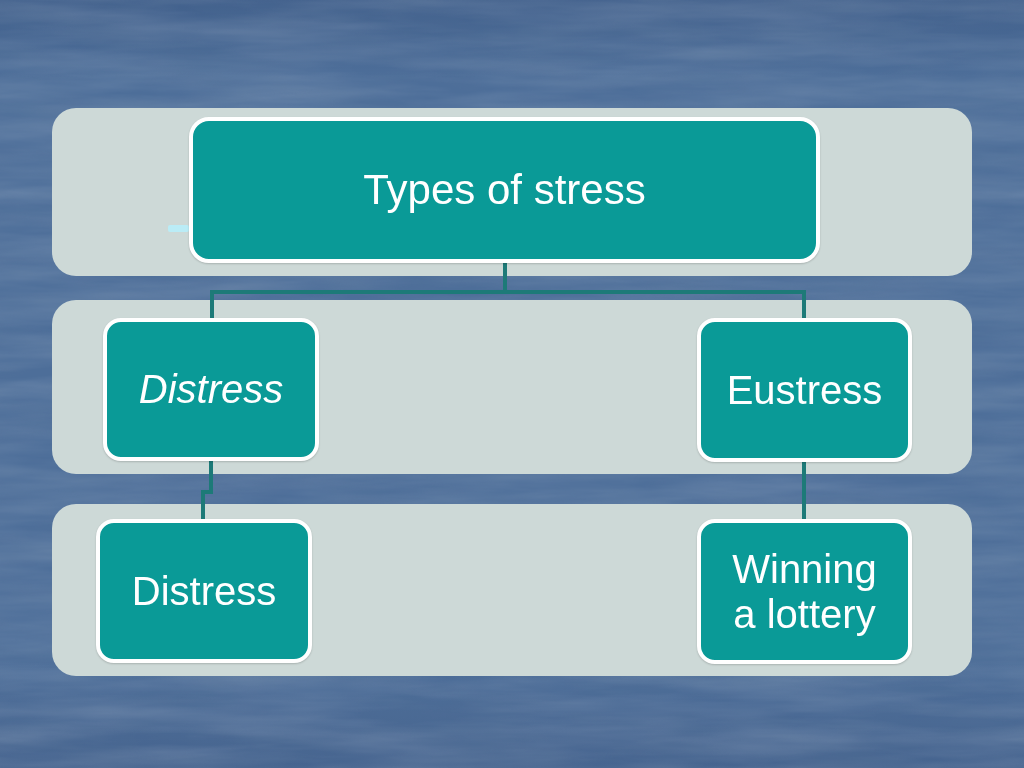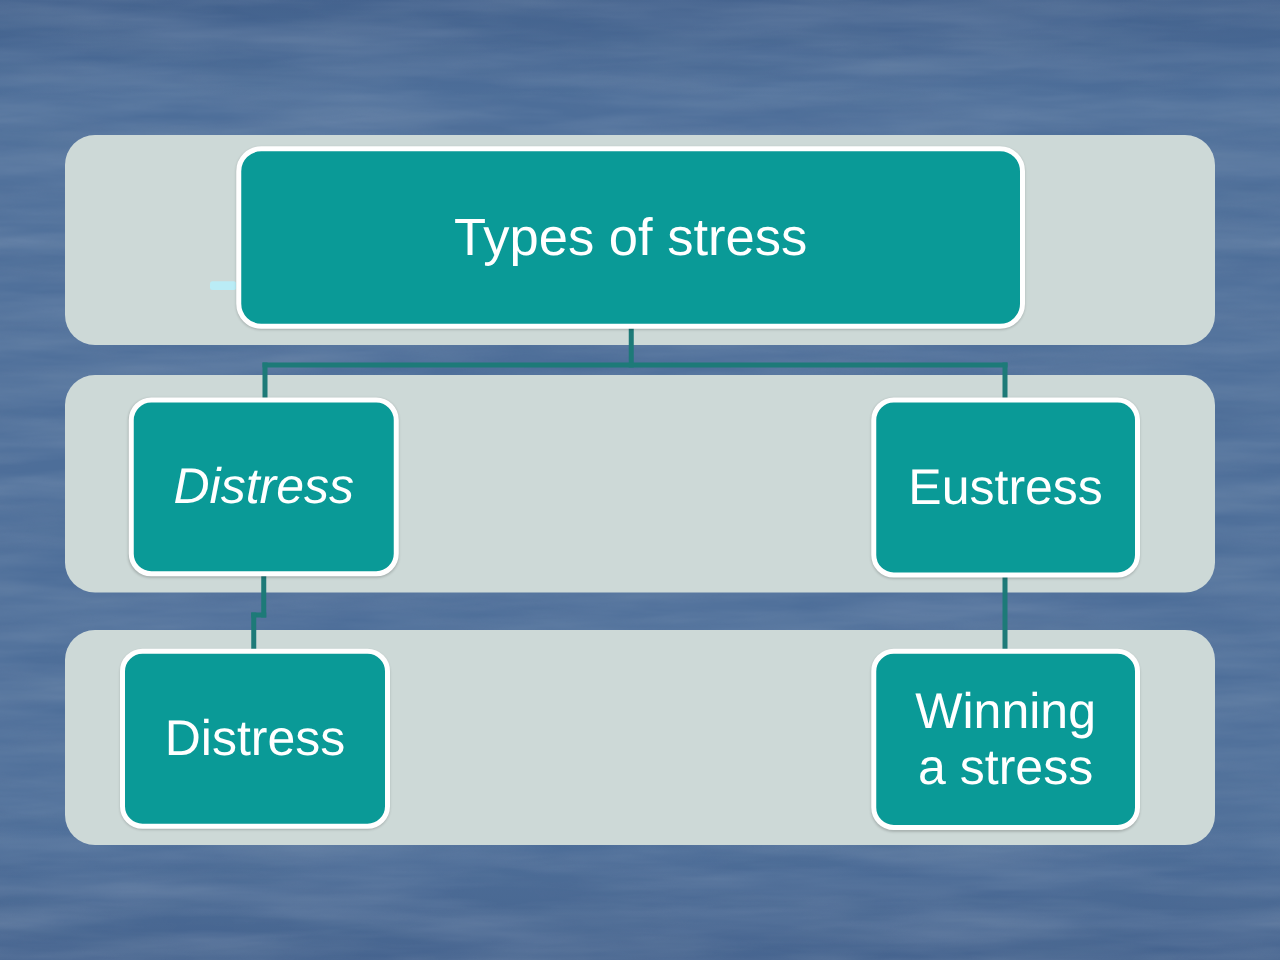--- a/index.html
+++ b/index.html
@@ -134,16 +134,16 @@
 
   <div class="node node-eustress">
     <span>Eustress</span>
   </div>
 
   <div class="node node-divorce">
     <span>Distress</span>
   </div>
 
   <div class="node node-winning">
-    <span>Winning a stress</span>
+    <span>Winning a lottery</span>
   </div>
 
 </div>
 
 </body></html>

